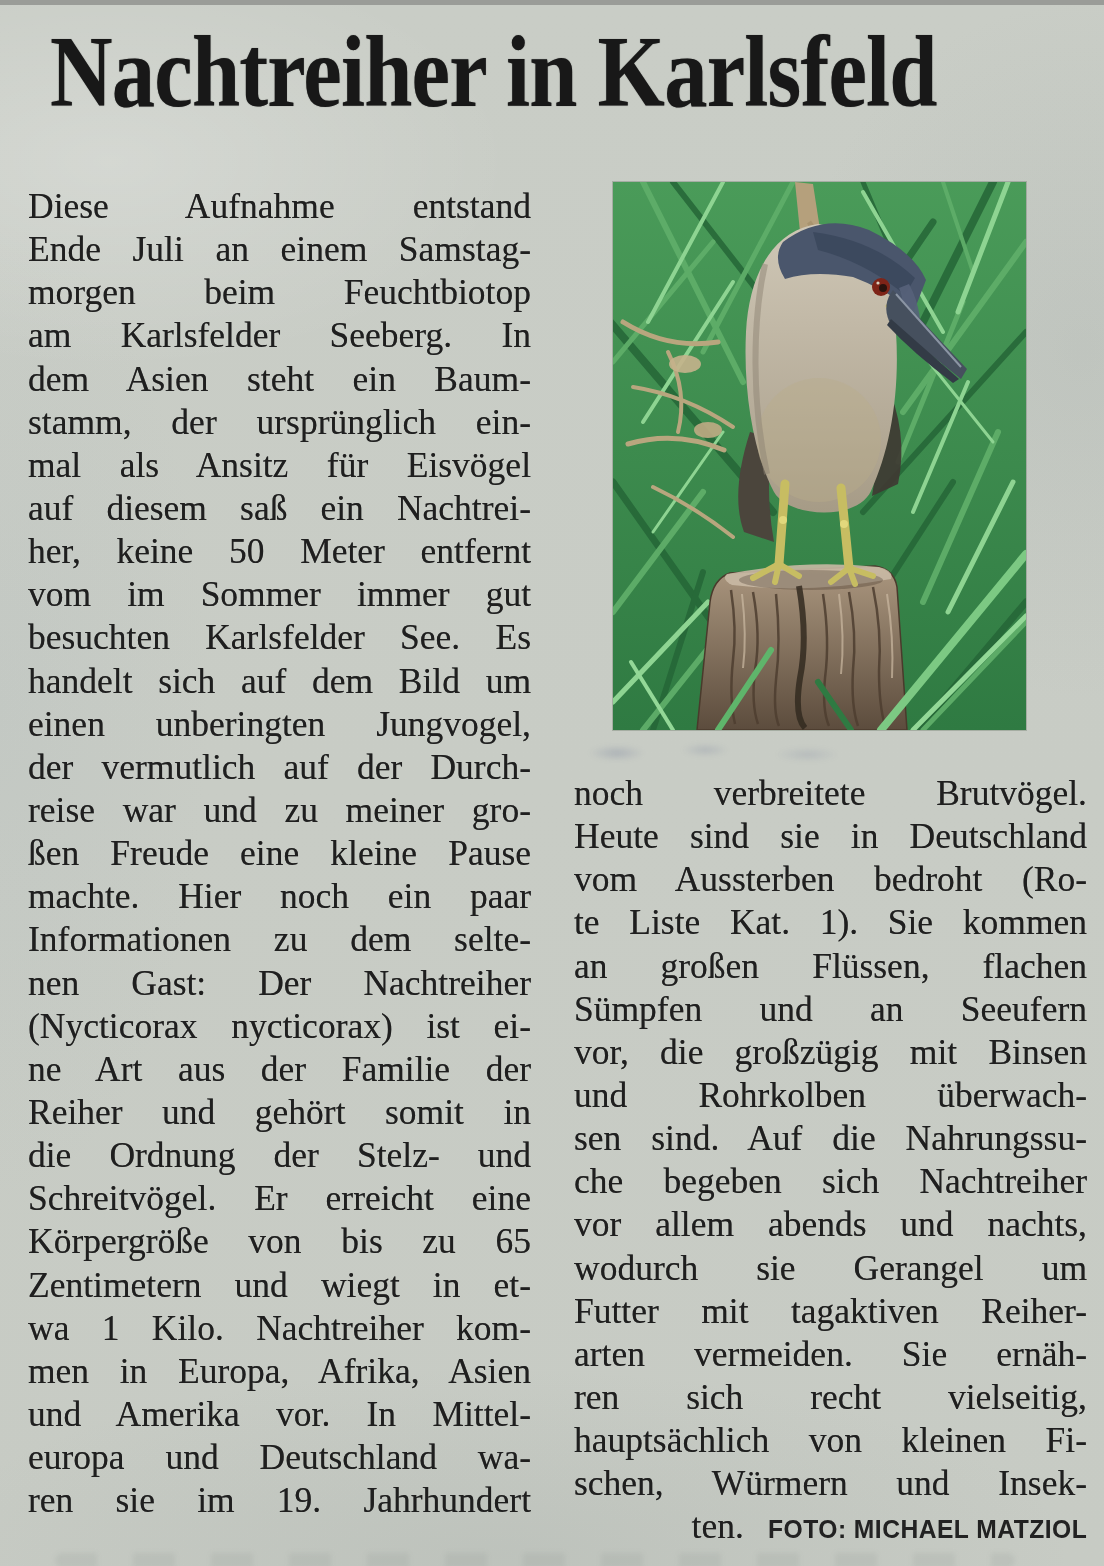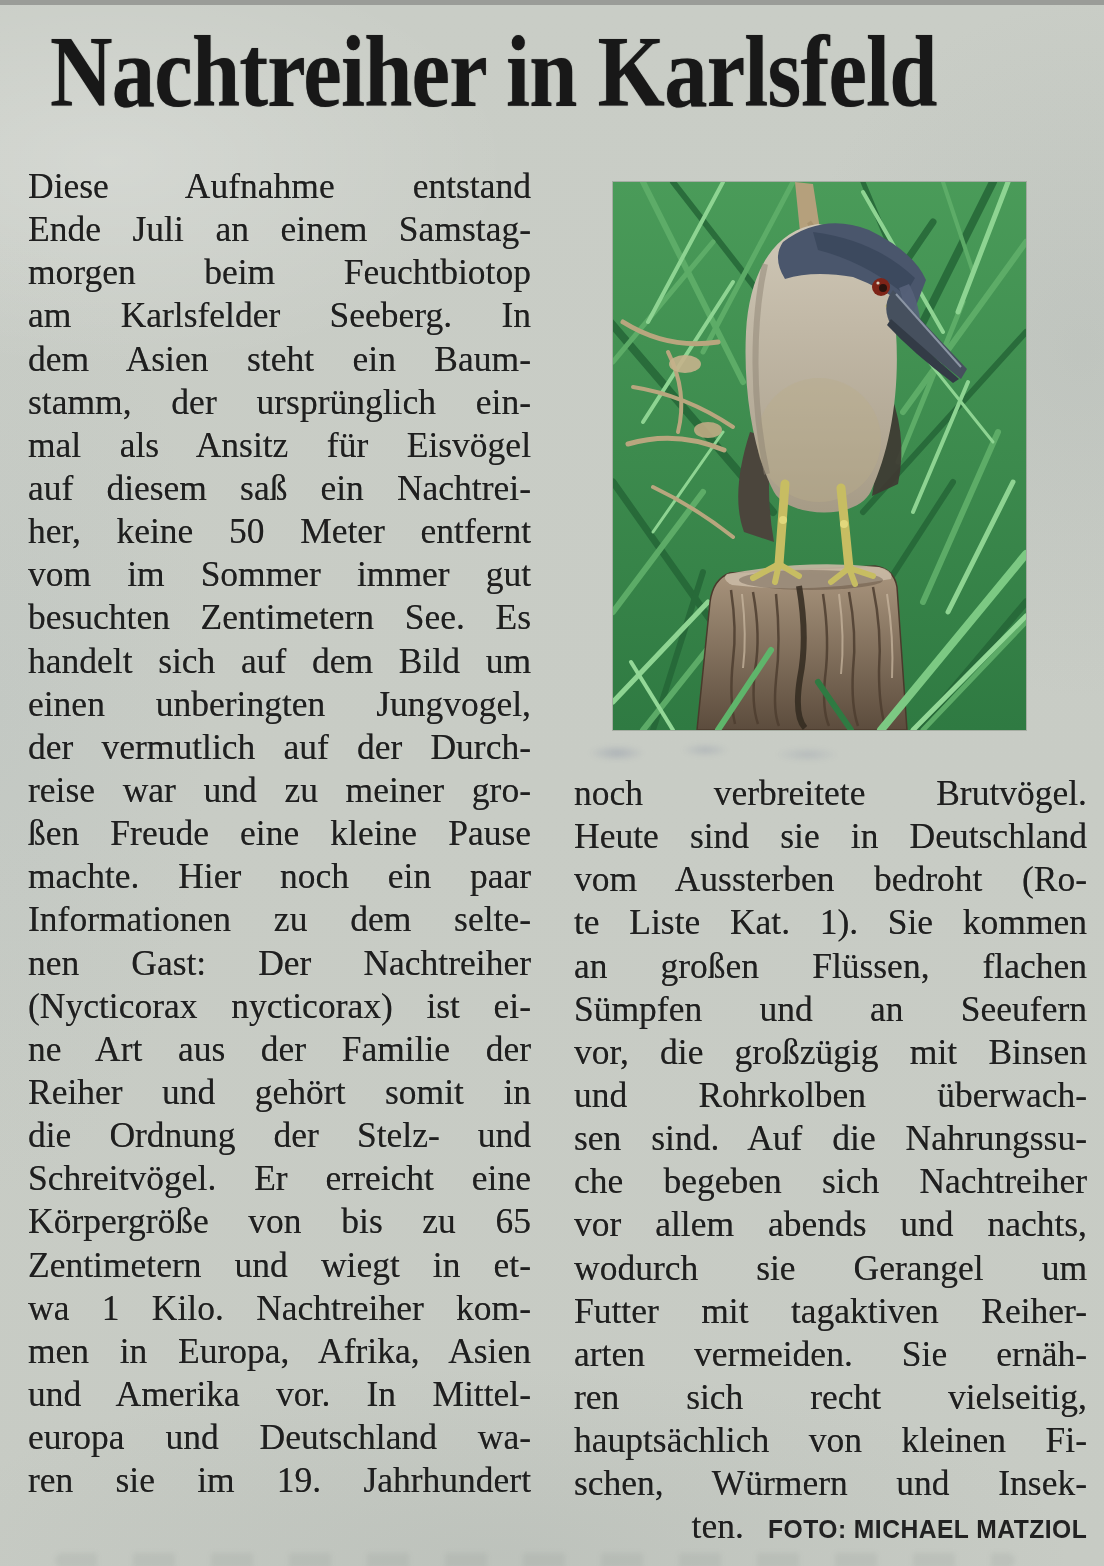--- a/index.html
+++ b/index.html
@@ -20,21 +20,21 @@
   }
   .headline{
     position:absolute;left:50px;top:16px;margin:0;
     font-size:102px;font-weight:700;line-height:1;
     letter-spacing:-1px;white-space:nowrap;
     color:#181818;
     transform:scaleX(.85);transform-origin:left top;
     text-shadow:0 0 1px rgba(20,20,20,.55);
   }
   .col{position:absolute;}
-  .col-left{left:28px;top:160px;width:503px;}
+  .col-left{left:28px;top:180px;width:503px;}
   .col-right{left:574px;top:767px;width:513px;}
   .tline{
     font-size:35.5px;line-height:43.15px;height:43.15px;
     text-align:justify;text-align-last:justify;
     white-space:nowrap;
     text-shadow:0 0 .6px rgba(25,25,25,.6);
   }
   .lastline{
     position:absolute;left:574px;top:1500px;width:513px;height:44px;
     display:flex;justify-content:flex-end;align-items:baseline;
@@ -81,21 +81,21 @@
       <div class="tline">Diese Aufnahme entstand</div>
       <div class="tline">Ende Juli an einem Samstag-</div>
       <div class="tline">morgen beim Feuchtbiotop</div>
       <div class="tline">am Karlsfelder Seeberg. In</div>
       <div class="tline">dem Asien steht ein Baum-</div>
       <div class="tline">stamm, der ursprünglich ein-</div>
       <div class="tline">mal als Ansitz für Eisvögel</div>
       <div class="tline">auf diesem saß ein Nachtrei-</div>
       <div class="tline">her, keine 50 Meter entfernt</div>
       <div class="tline">vom im Sommer immer gut</div>
-      <div class="tline">besuchten Zentimetern See. Es</div>
+      <div class="tline">besuchten Karlsfelder See. Es</div>
       <div class="tline">handelt sich auf dem Bild um</div>
       <div class="tline">einen unberingten Jungvogel,</div>
       <div class="tline">der vermutlich auf der Durch-</div>
       <div class="tline">reise war und zu meiner gro-</div>
       <div class="tline">ßen Freude eine kleine Pause</div>
       <div class="tline">machte. Hier noch ein paar</div>
       <div class="tline">Informationen zu dem selte-</div>
       <div class="tline">nen Gast: Der Nachtreiher</div>
       <div class="tline">(Nycticorax nycticorax) ist ei-</div>
       <div class="tline">ne Art aus der Familie der</div>

